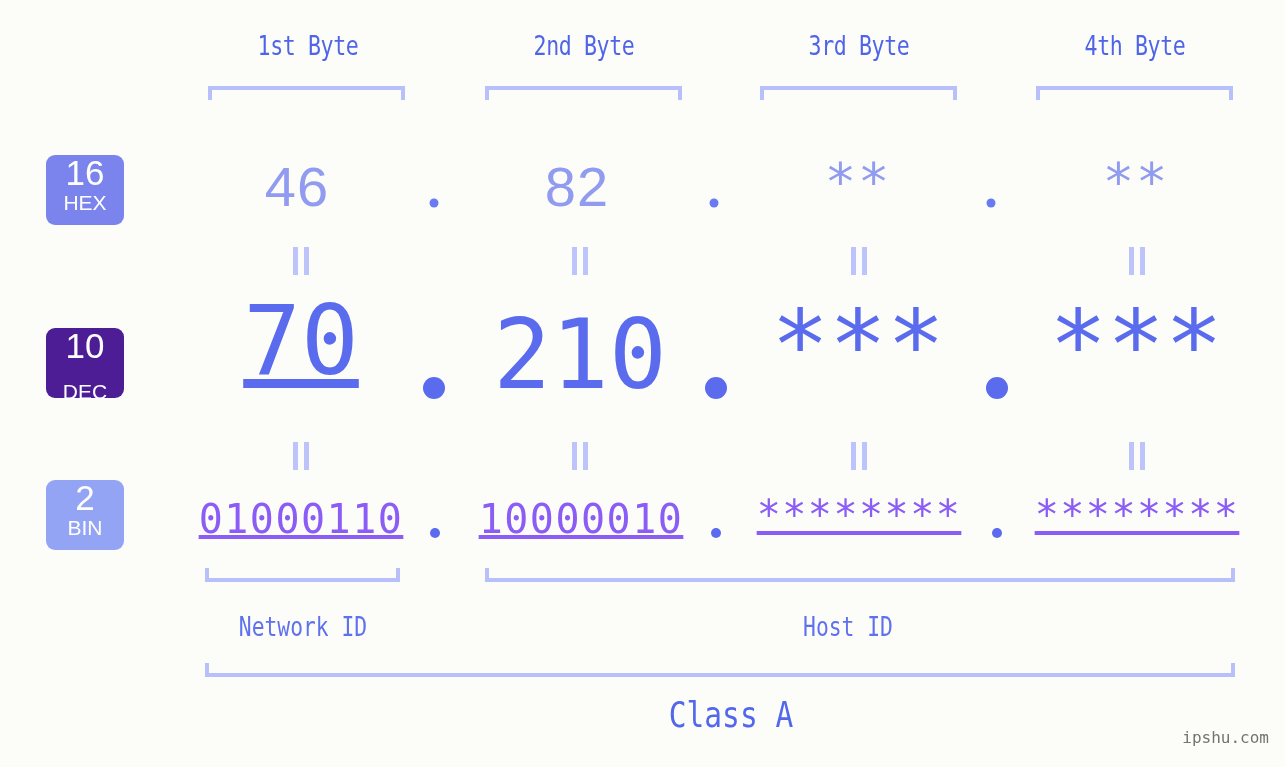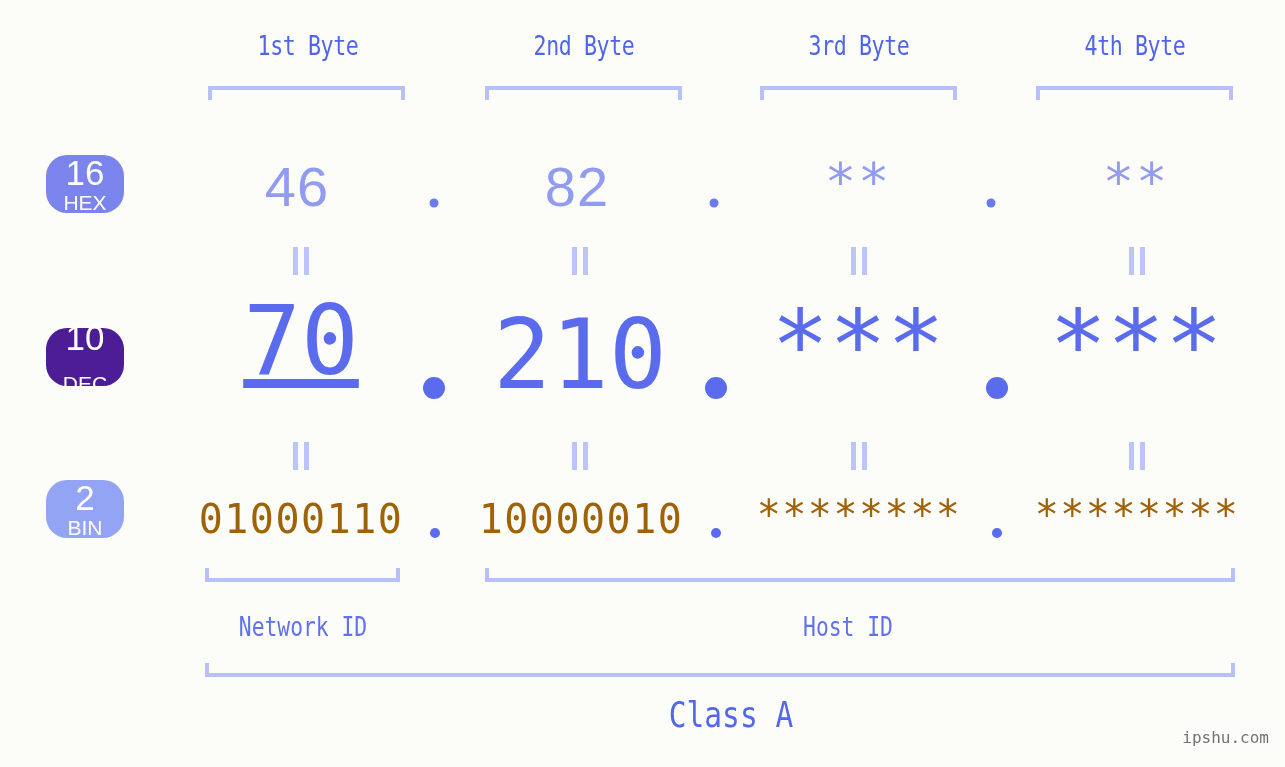--- a/index.html
+++ b/index.html
@@ -51,27 +51,27 @@
     border-top: none;
     height: 14px;
     box-sizing: border-box;
   }
 
   
   .badge {
     position: absolute;
     left: 46px;
     width: 78px;
-    height: 58px;
-    border-radius: 21px;
+    height: 70px;
+    border-radius: 9px;
     color: #ffffff;
     display: flex;
     flex-direction: column;
     align-items: center;
-    justify-content: center;
+    justify-content: flex-start;
     font-family: "Liberation Sans", sans-serif;
     line-height: 1;
   }
   .badge .num {
     font-size: 35px;
     font-weight: 400;
     letter-spacing: 0px;
     margin-bottom: 2px;
   }
   .badge .lbl {
@@ -122,22 +122,23 @@
   .dec-dot {
     width: 22px; height: 22px;
     background: #5a6ced;
   }
 
   
   .bin-val {
     font-family: "DejaVu Sans Mono", monospace;
     font-size: 40px;
     font-weight: 400;
-    color: #a16207;
+    color: #8b5cf6;
     letter-spacing: 1.5px;
+    text-decoration: underline;
   }
   .bin-dot {
     width: 10px; height: 10px;
     background: #5a6ced;
   }
 
   
   .eqmark {
     position: absolute;
     transform: translate(-50%, -50%);

